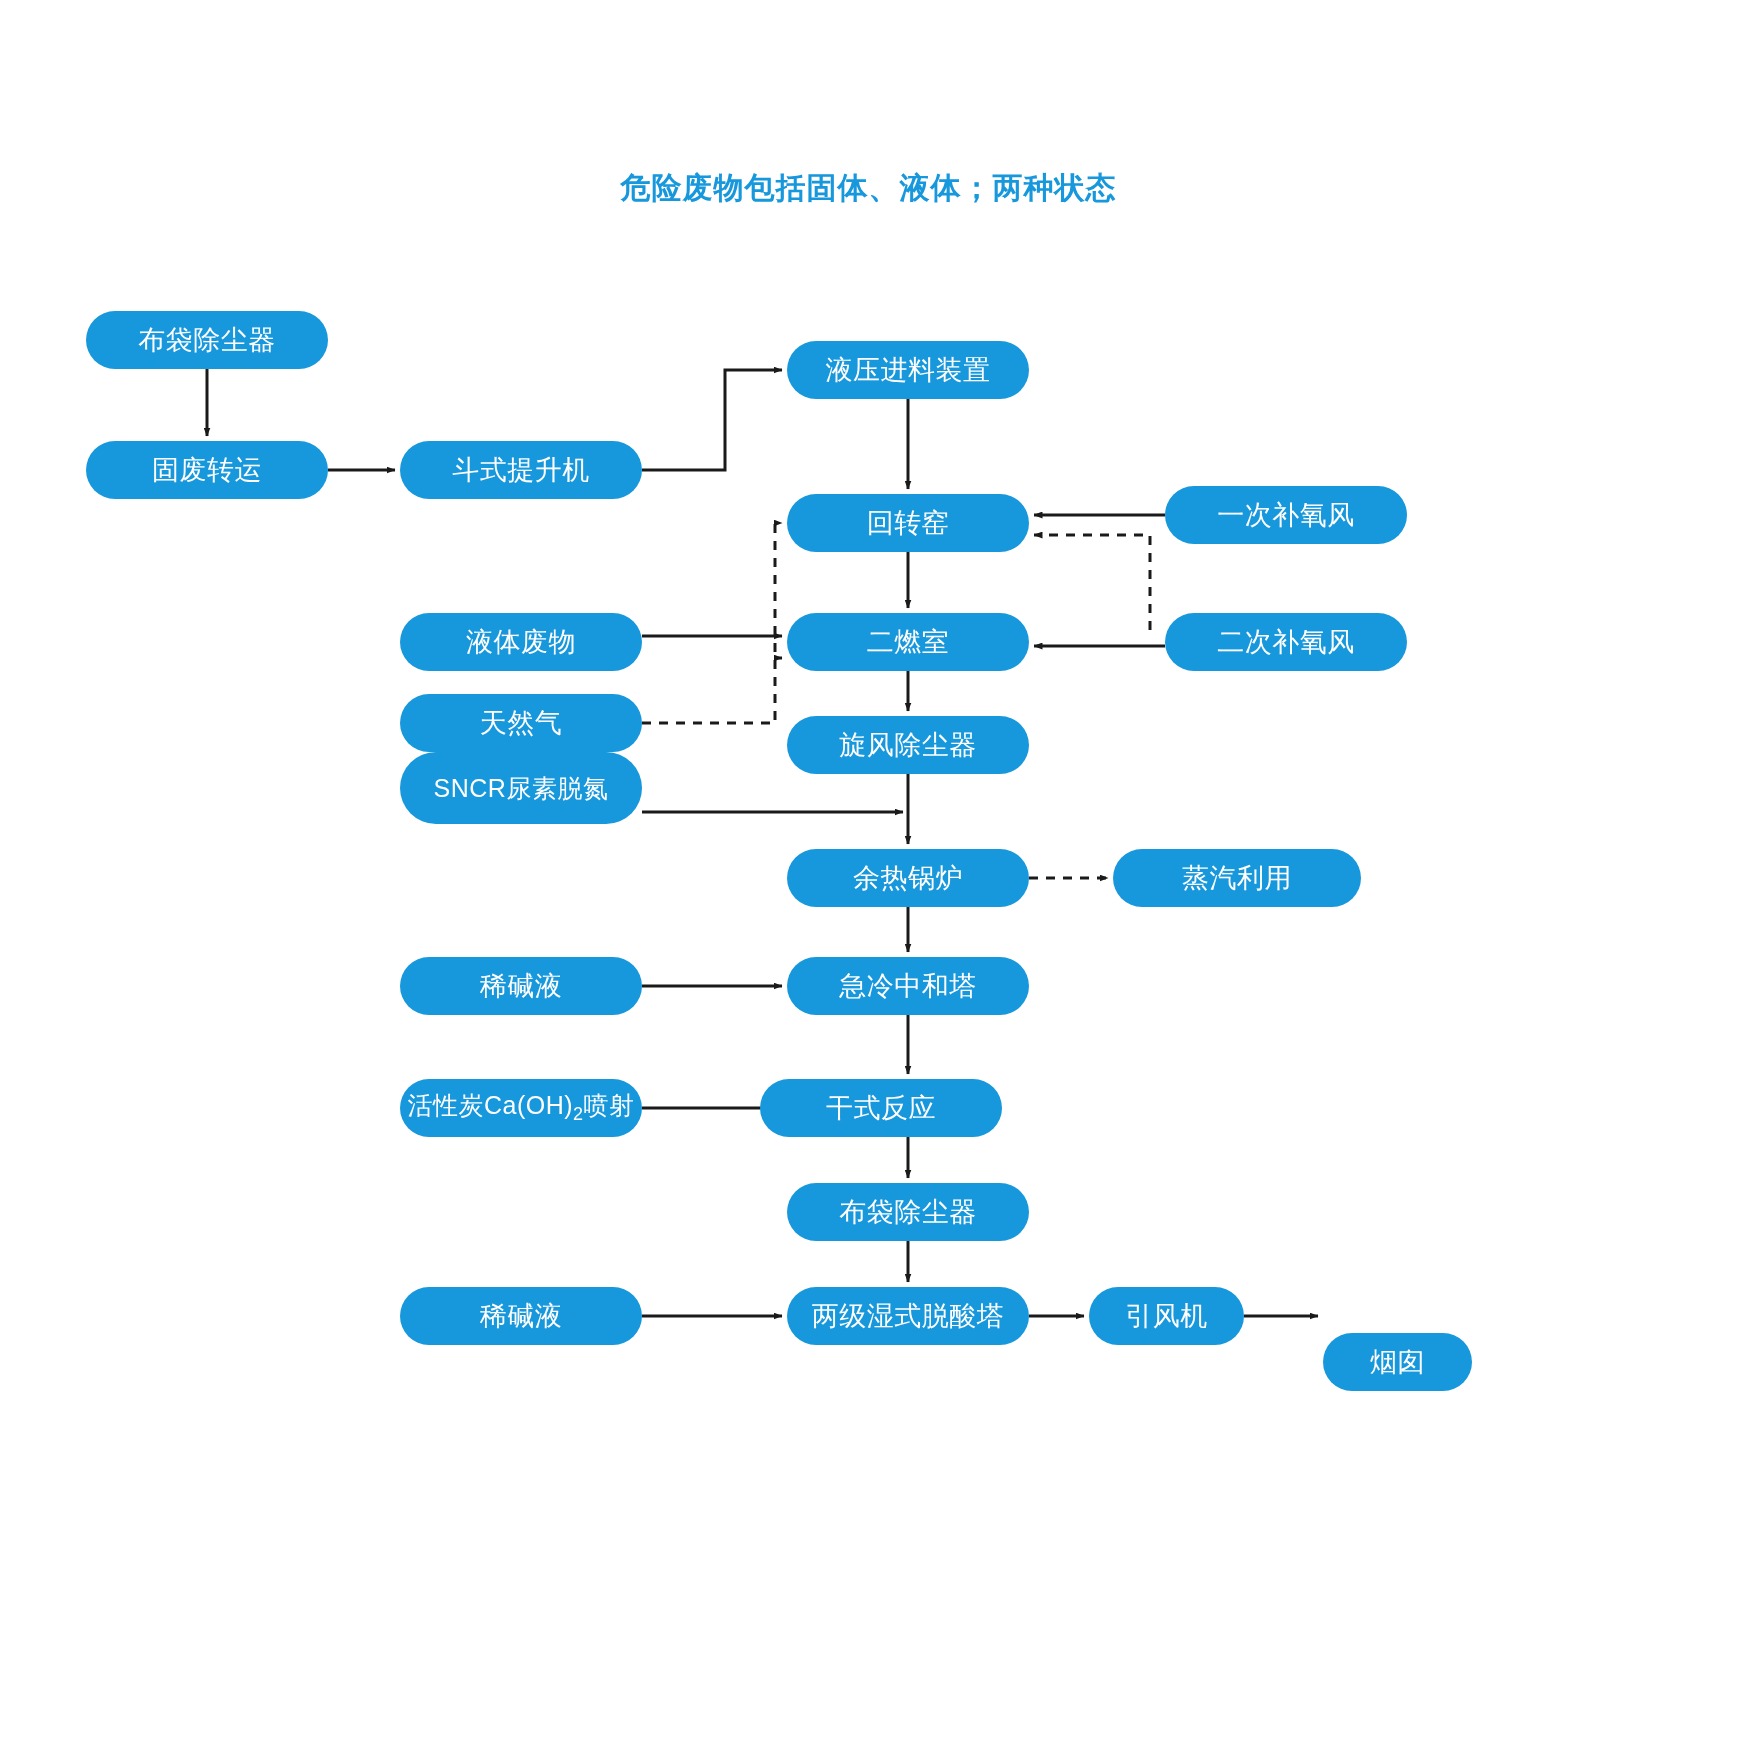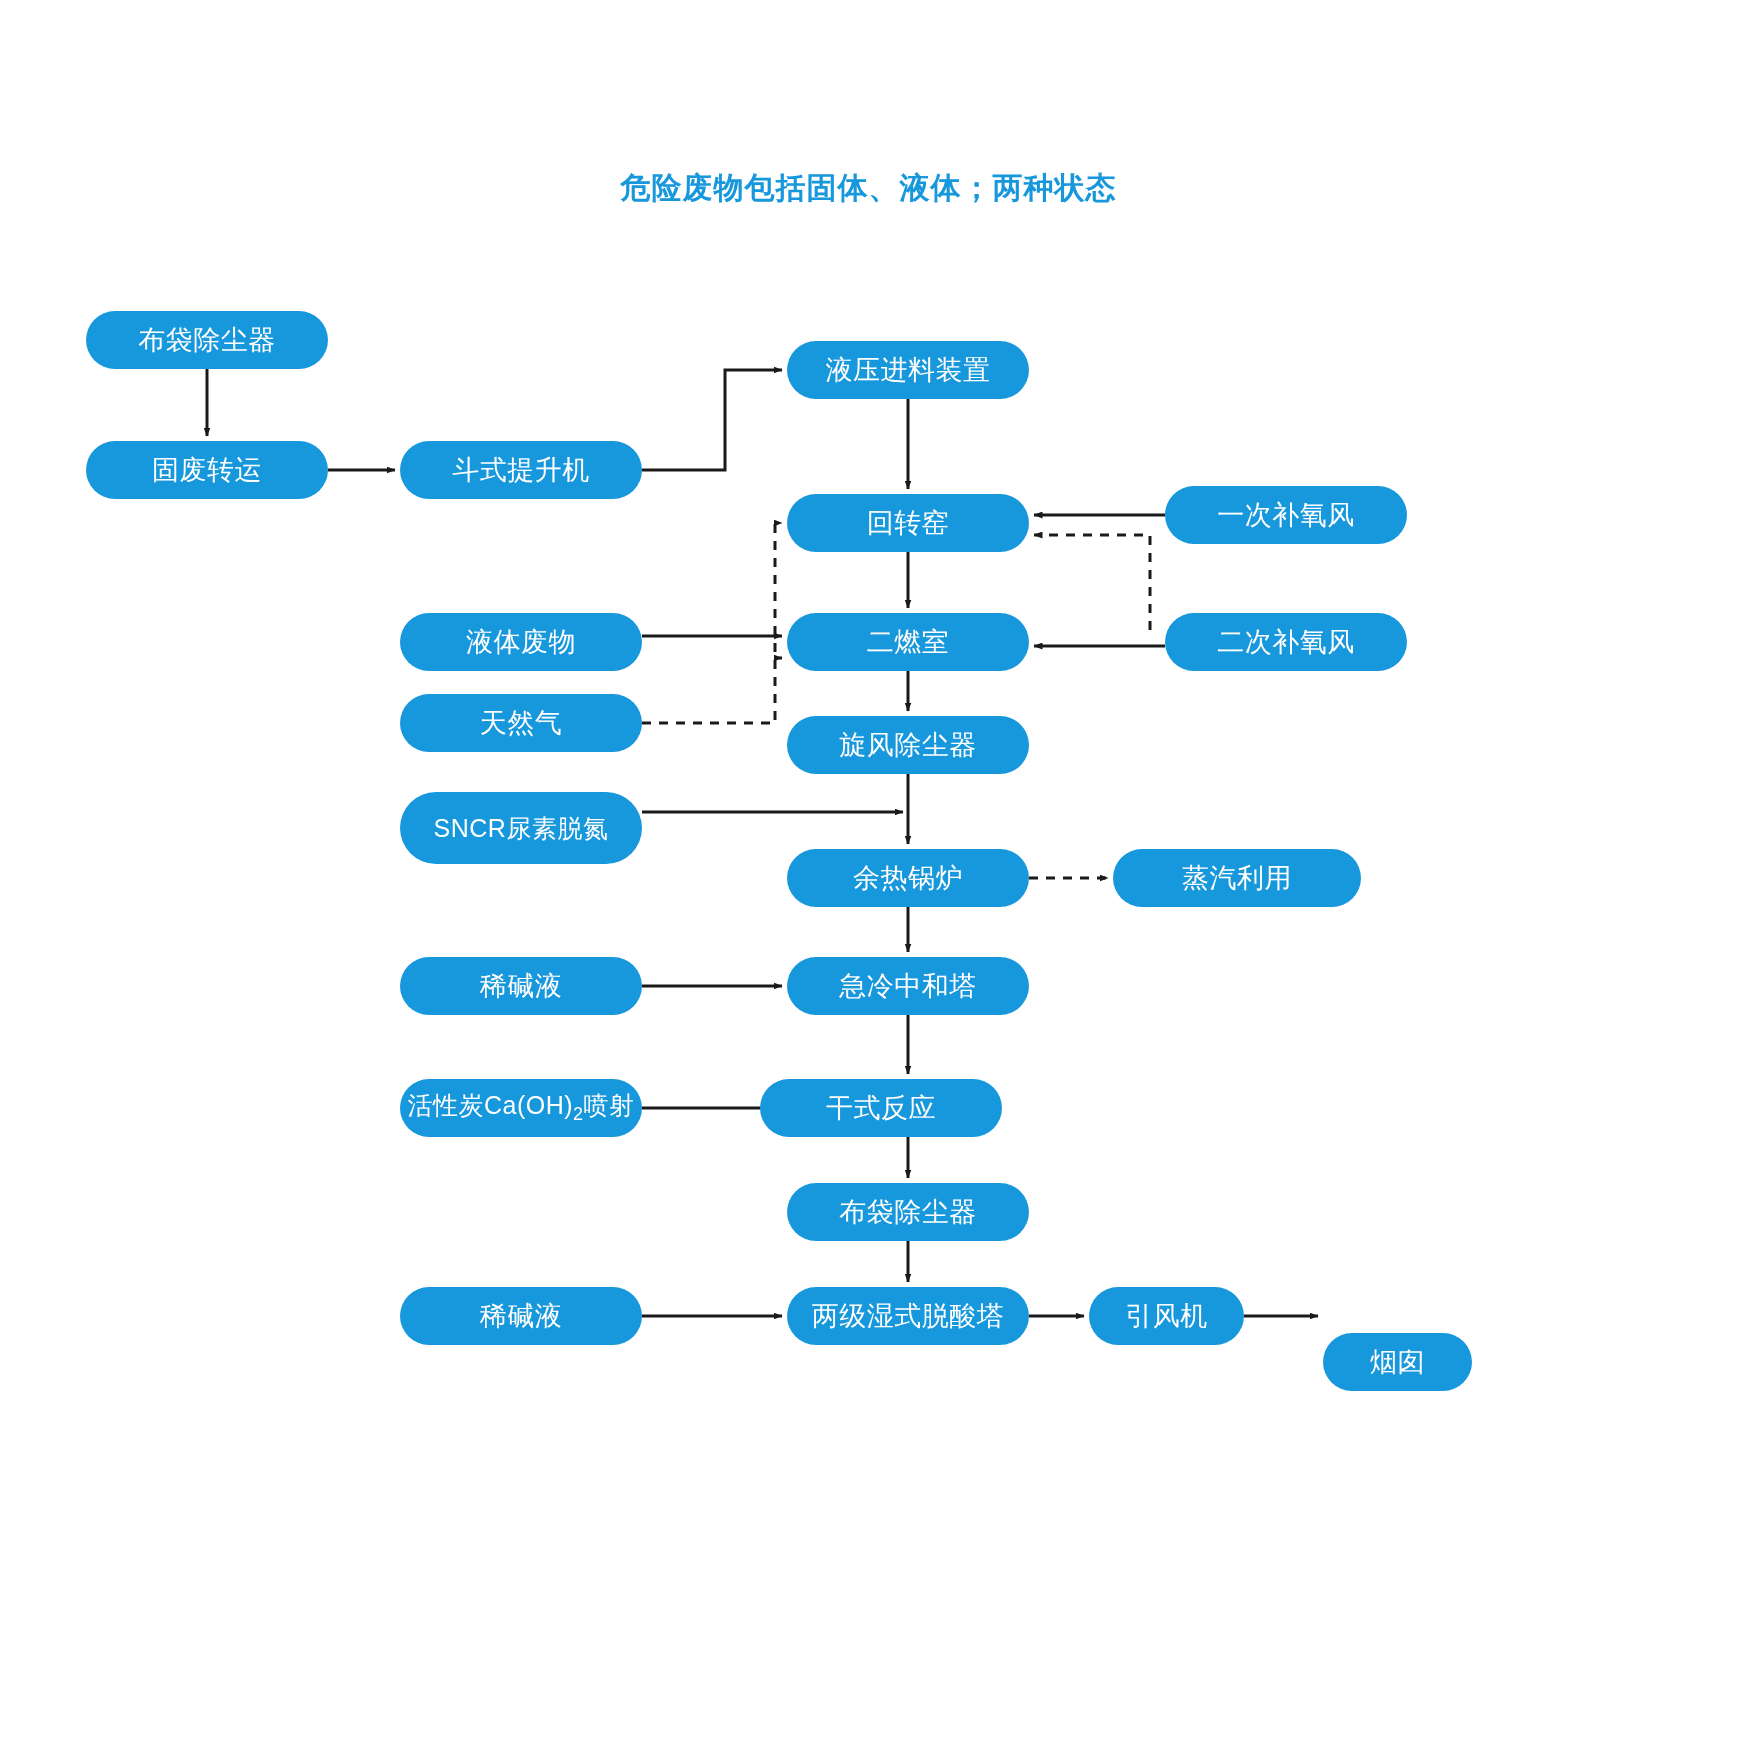--- a/index.html
+++ b/index.html
@@ -155,21 +155,21 @@
   </div>
 
   <div class="node" style="left:400px;top:694px;width:242px;height:58px;">
     <span>天然气</span>
   </div>
 
   <div class="node" style="left:787px;top:716px;width:242px;height:58px;">
     <span>旋风除尘器</span>
   </div>
 
-  <div class="node small-text" style="left:400px;top:792px;width:242px;height:72px;">
+  <div class="node small-text" style="left:400px;top:752px;width:242px;height:72px;">
     <span>SNCR尿素脱氮</span>
   </div>
 
   <div class="node" style="left:787px;top:849px;width:242px;height:58px;">
     <span>余热锅炉</span>
   </div>
 
   <div class="node" style="left:1113px;top:849px;width:248px;height:58px;">
     <span>蒸汽利用</span>
   </div>

